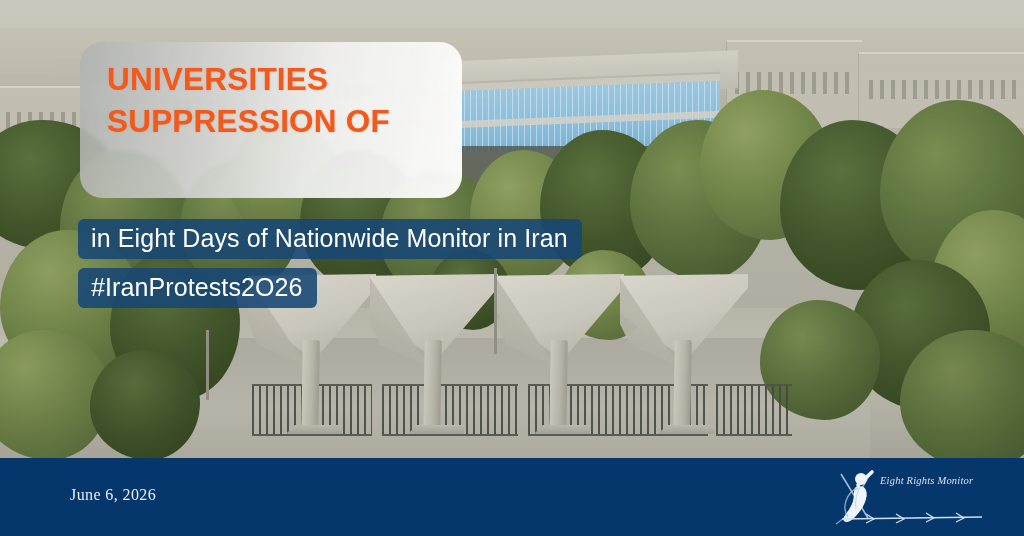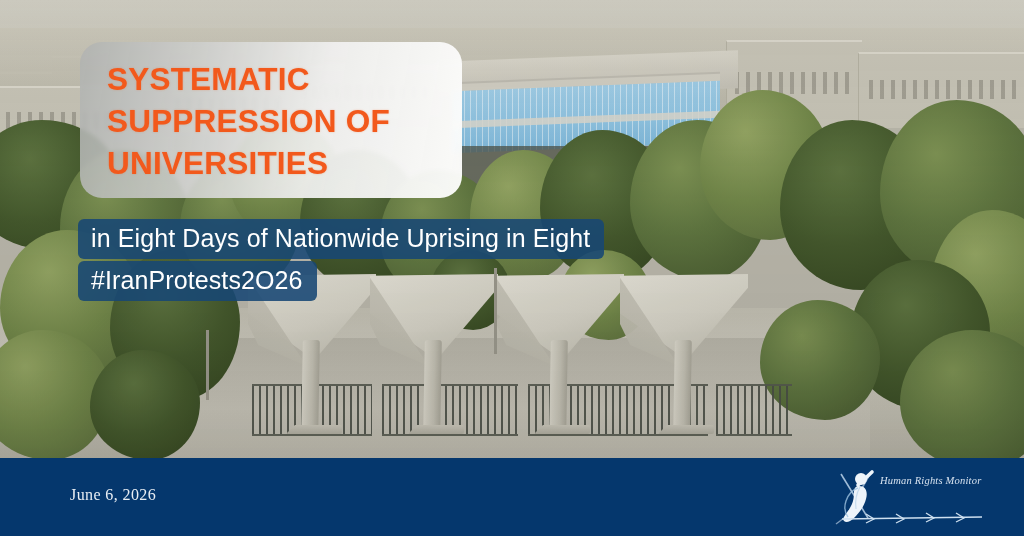--- a/index.html
+++ b/index.html
@@ -163,21 +163,21 @@
   .sub { position:absolute; left:78px; top:219px; }
   .sub-line {
     display:block; width:max-content;
     background:rgba(23,71,116,.88);
     color:#ffffff;
     font-size:25px; line-height:35px; font-weight:normal;
     padding:2px 14px 3px 13px;
     border-radius:6px;
     letter-spacing:.1px;
   }
-  .sub-line + .sub-line { margin-top:2px; }
+  .sub-line + .sub-line { margin-top:9px; }
 
   
   .footer {
     position:absolute; left:0; bottom:0; width:1024px; height:78px;
     background:#05376D;
   }
   .date {
     position:absolute; left:70px; top:28px;
     font-family:"Liberation Serif", serif;
     font-size:16px; color:#e9eef4; letter-spacing:.4px;
@@ -298,47 +298,46 @@
     </div>
 
     <div class="pole" style="left:494px; top:268px; height:86px;"></div>
     <div class="pole" style="left:206px; top:330px; height:70px;"></div>
 
     <div class="grade"></div>
   </div>
 
   <div class="headline-panel"></div>
   <div class="headline">
-    <span>SYSTEMATIC</span>
+    <span>UNIVERSITIES</span>
     <span>SUPPRESSION OF</span>
-    <span>UNIVERSITIES</span>
   </div>
 
   <div class="sub">
-    <span class="sub-line">in Eight Days of Nationwide Uprising in Eight</span>
+    <span class="sub-line">in Eight Days of Nationwide Monitor in Iran</span>
     <span class="sub-line">#IranProtests2O26</span>
   </div>
 
   <div class="footer">
     <div class="date">June 6, 2026</div>
 
     <div class="logo">
       <svg class="logo-mark" viewBox="0 0 44 58">
         <path d="M7 6 L34 50" stroke="#bcd3ea" stroke-width="1.6" fill="none" opacity=".85"></path>
         <path d="M36 6 L10 52" stroke="#bcd3ea" stroke-width="1.6" fill="none" opacity=".7"></path>
         <circle cx="27" cy="11" r="6" fill="#f0f5fa"></circle>
         <path d="M25 18 C32 18 34 24 32 31 C30 39 25 45 20 50 C16 54 12 55 10 53 C8 51 11 47 14 43 C19 37 20 30 20 24 C20 20 22 18 25 18 Z" fill="#eef4fa"></path>
         <path d="M24 20 C18 22 14 27 12 33 C10 39 11 45 14 49" stroke="#9ec2e0" stroke-width="1.4" fill="none" opacity=".8"></path>
         <path d="M26 19 C22 26 21 34 22 41" stroke="#b6d1e8" stroke-width="1.2" fill="none" opacity=".7"></path>
         <path d="M24 17 L38 4" stroke="#eef4fa" stroke-width="3.6" stroke-linecap="round" fill="none"></path>
         <path d="M10 50 L2 56" stroke="#cfe0f0" stroke-width="1.4" fill="none" opacity=".6"></path>
       </svg>
 
       <div class="logo-txt">
-        <div class="logo-tag">Human Rights Monitor</div>
+        <div class="logo-tag">Eight Rights Monitor</div>
       </div>
 
       <svg class="logo-wire" viewBox="0 0 144 16">
         <path d="M2 9 L142 7" stroke="#cfe0f0" stroke-width="1.3" fill="none"></path>
         <g stroke="#cfe0f0" stroke-width="1.3" fill="none">
           <path d="M26 4 L34 9 L26 13"></path>
           <path d="M56 4 L64 9 L56 13"></path>
           <path d="M86 3 L94 8 L86 12"></path>
           <path d="M116 3 L124 8 L116 12"></path>
         </g>

